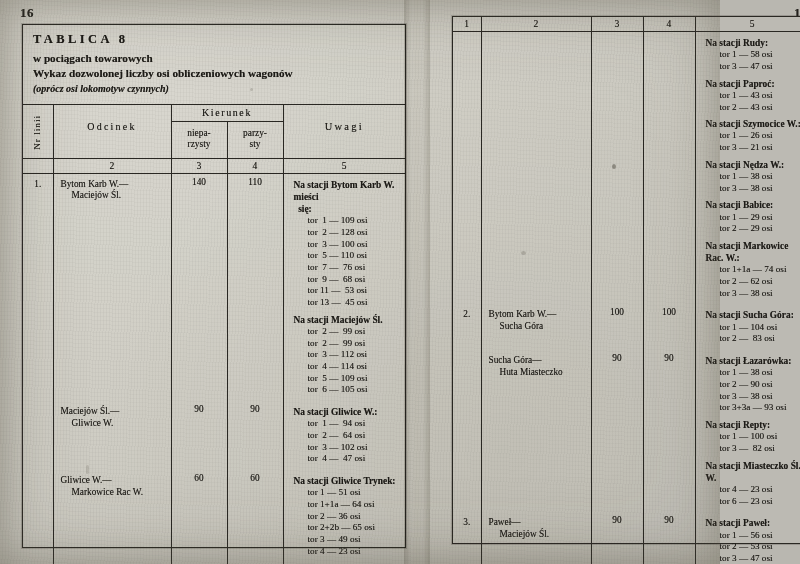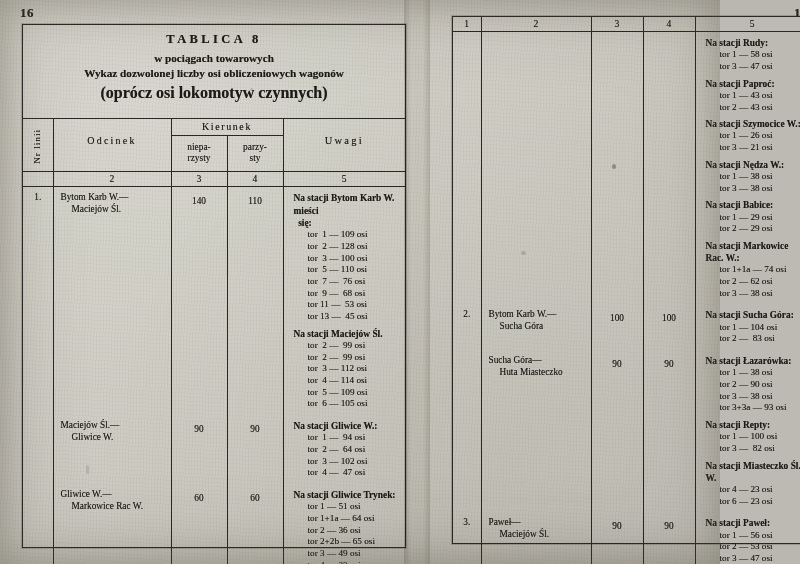--- a/index.html
+++ b/index.html
@@ -52,27 +52,27 @@
   .frame{
     position:absolute;border:1px solid #2a2823;
     box-shadow:0 0 0 1px rgba(40,38,32,.22);
     background:rgba(255,255,255,.045);
   }
   .frame-l{left:22px;top:24px;right:12px;bottom:16px;}
   .frame-r{left:10px;top:16px;right:14px;bottom:20px;}
 
   .titlebox{
     border-bottom:1px solid #2a2823;
-    padding:7px 10px 15px;text-align:center;color:#1d1b17;
+    padding:7px 10px 9px;color:#1d1b17;
   }
   .t-main{
     font-weight:700;font-size:12.5px;letter-spacing:3.4px;margin-bottom:4px;
   }
   .t-sub1{font-weight:700;font-size:11.2px;line-height:1.32;}
-  .t-sub2{font-weight:700;font-size:16px;line-height:1.32;margin-top:1px;}
+  .t-sub2{font-weight:700;font-size:10px;line-height:1.32;margin-top:1px;font-style:italic;}
 
   table{border-collapse:collapse;width:100%;table-layout:fixed;}
   td,th{border-left:1px solid #2a2823;border-right:1px solid #2a2823;
         vertical-align:top;color:#1d1b17;padding:0;}
   .hrow td{border-bottom:1px solid #2a2823;text-align:center;}
   .hrow td.nobl{border-left:none;}
   .hrow td.nobr{border-right:none;}
 
   .c1{width:30px;}
   .c2{width:118px;}
@@ -99,21 +99,21 @@
   .numrow td.nobl{border-left:none;}
   .numrow td.nobr{border-right:none;}
 
   .body td{font-size:9.3px;}
   .body td.nobl{border-left:none;}
   .body td.nobr{border-right:none;padding-left:10px;}
   .cellpad{padding:5px 4px 0;}
   .ctr{text-align:center;}
   .seg{line-height:1.28;padding:5px 5px 0 7px;}
   .seg .l2{padding-left:11px;}
-  .dir{text-align:center;padding-top:9px;font-size:9.4px;}
+  .dir{text-align:center;padding-top:3px;font-size:9.4px;}
 
   .grp{margin-bottom:5px;}
   .grp-h{font-weight:700;font-size:9.4px;line-height:1.3;}
   .tor{font-size:9.2px;line-height:1.27;padding-left:14px;white-space:pre;}
 
   
   .ink{ text-shadow:0 0 .6px rgba(35,33,28,.55); }
   .speck{position:absolute;background:rgba(60,55,45,.42);border-radius:50%;z-index:20;}
 </style>
 </head>

